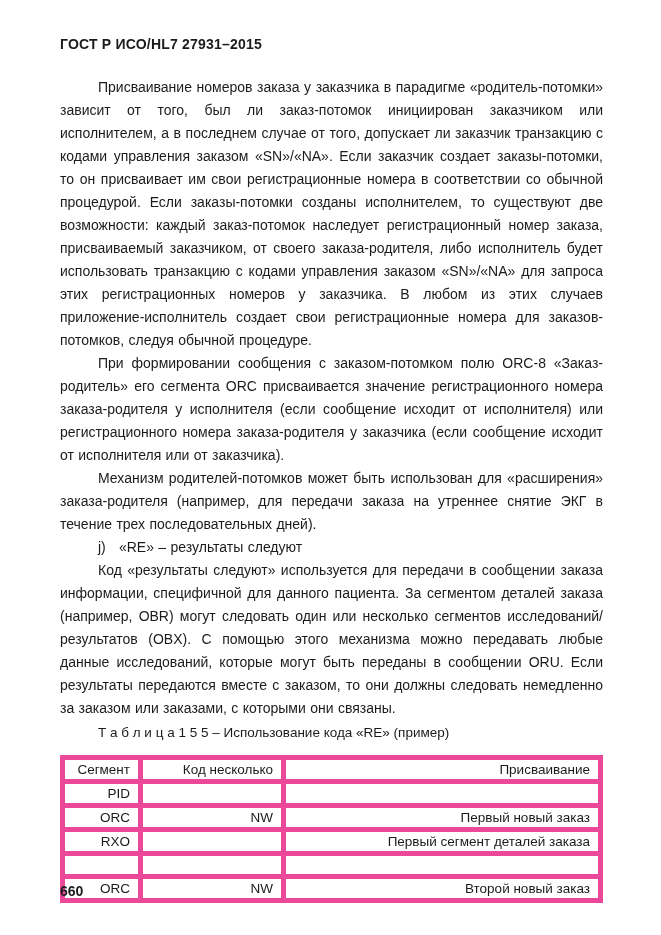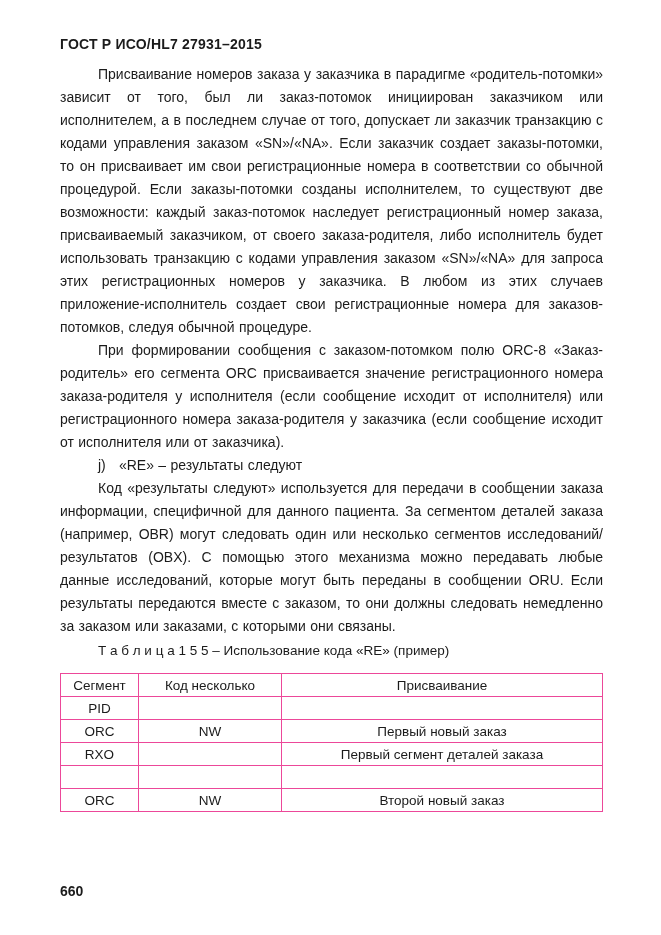--- a/index.html
+++ b/index.html
@@ -17,21 +17,21 @@
   .content {
     position: absolute;
     left: 60px;
     right: 58px;
     top: 36px;
   }
   .doc-header {
     font-size: 14px;
     font-weight: bold;
     letter-spacing: 0.2px;
-    margin-bottom: 11px;
+    margin-bottom: 24px;
   }
   .para {
     font-size: 14px;
     line-height: 23px;
     text-align: justify;
     text-indent: 38px;
     word-spacing: 0.5px;
   }
   .table-caption {
     font-size: 13.5px;
@@ -39,24 +39,24 @@
     text-indent: 38px;
     margin-top: 1px;
     margin-bottom: 11px;
   }
   table.seg-table {
     border-collapse: collapse;
     width: 100%;
     table-layout: fixed;
   }
   .seg-table th, .seg-table td {
-    border: 1px solid #ec4899;
+    border: 5px solid #ec4899;
     font-size: 13.5px;
     font-weight: normal;
-    text-align: center;
+    text-align: right;
     vertical-align: middle;
     padding: 2px 8px;
     height: 23px;
     overflow: hidden;
     white-space: nowrap;
   }
   .page-footer {
     position: absolute;
     left: 60px;
     bottom: 36px;
@@ -67,20 +67,21 @@
 </head>
 <body>
 
 <div class="page">
   <div class="content">
 
     <div class="doc-header">ГОСТ Р ИСО/HL7 27931–2015</div>
 
     <p class="para">Присваивание номеров заказа у заказчика в парадигме «родитель-потомки» зависит от того, был ли заказ-потомок инициирован заказчиком или исполнителем, а в последнем случае от того, допускает ли заказчик транзакцию с кодами управления заказом «SN»/«NA». Если заказчик создает заказы-потомки, то он присваивает им свои регистрационные номера в соответствии со обычной процедурой. Если заказы-потомки созданы исполнителем, то существуют две возможности: каждый заказ-потомок наследует регистрационный номер заказа, присваиваемый заказчиком, от своего заказа-родителя, либо исполнитель будет использовать транзакцию с кодами управления заказом «SN»/«NA» для запроса этих регистрационных номеров у заказчика. В любом из этих случаев приложение-исполнитель создает свои регистрационные номера для заказов-потомков, следуя обычной процедуре.</p>
     <p class="para">При формировании сообщения с заказом-потомком полю ORC-8 «Заказ-родитель» его сегмента ORC присваивается значение регистрационного номера заказа-родителя у исполнителя (если сообщение исходит от исполнителя) или регистрационного номера заказа-родителя у заказчика (если сообщение исходит от исполнителя или от заказчика).</p>
+    <p class="para">Механизм родителей-потомков может быть использован для «расширения» заказа-родителя (например, для передачи заказа на утреннее снятие ЭКГ в течение трех последовательных дней).</p>
     <p class="para">j)&nbsp;&nbsp;&nbsp;«RE» – результаты следуют</p>
     <p class="para">Код «результаты следуют» используется для передачи в сообщении заказа информации, специфичной для данного пациента. За сегментом деталей заказа (например, OBR) могут следовать один или несколько сегментов исследований/результатов (OBX). С помощью этого механизма можно передавать любые данные исследований, которые могут быть переданы в сообщении ORU. Если результаты передаются вместе с заказом, то они должны следовать немедленно за заказом или заказами, с которыми они связаны.</p>
 
     <p class="table-caption">Т а б л и ц а  1 5 5  –  Использование кода «RE» (пример)</p>
 
     <table class="seg-table">
       <colgroup>
         <col style="width:78px">
         <col style="width:143px">
         <col>

